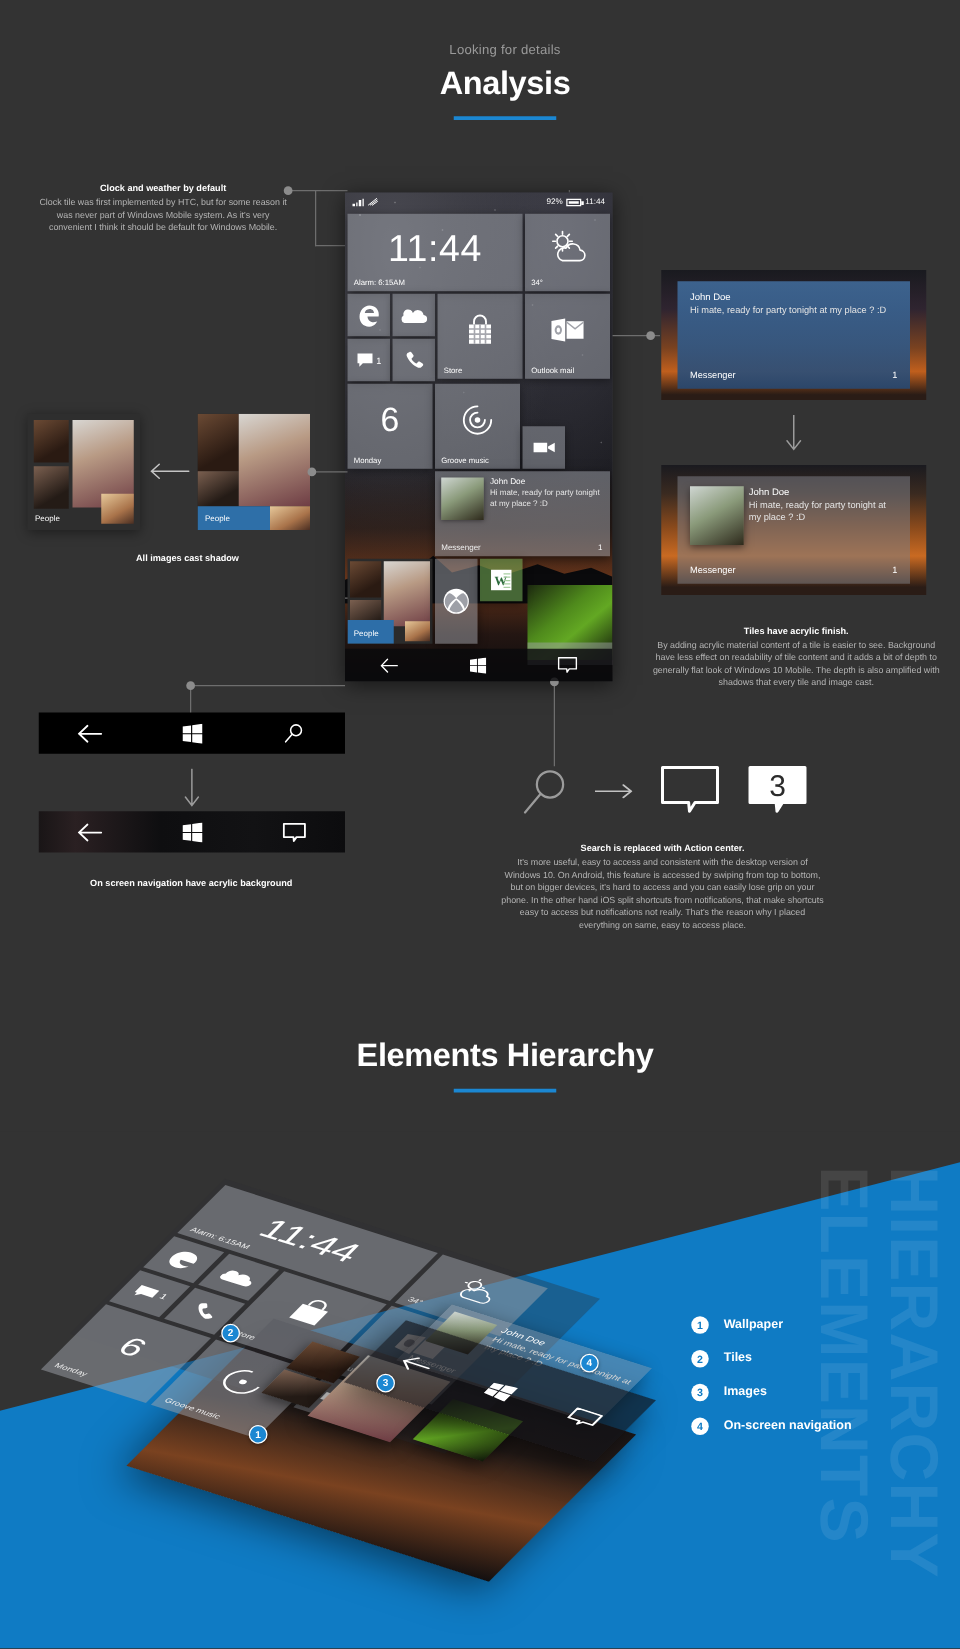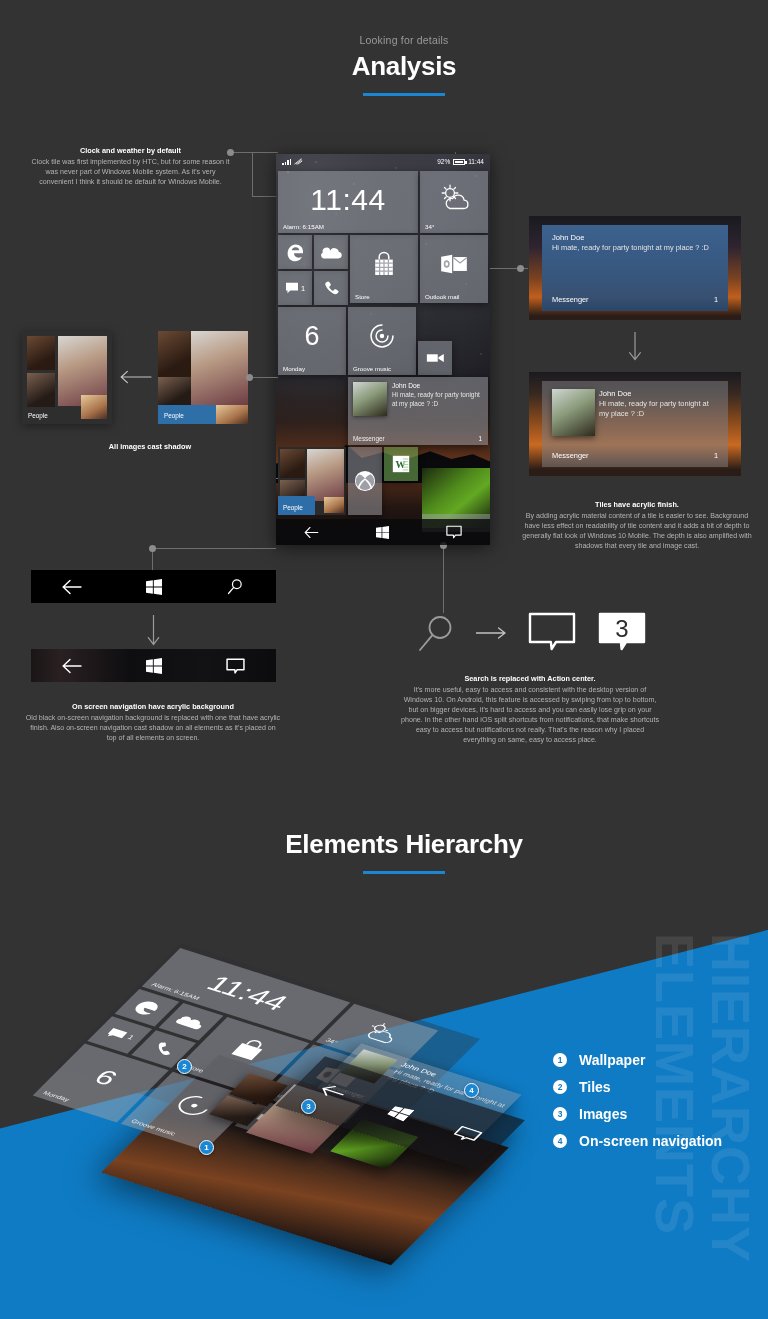--- a/index.html
+++ b/index.html
@@ -129,21 +129,21 @@
   
   #hier { position:absolute; left:0; top:905px; width:768px; height:414px; overflow:hidden; background:#333333; }
   #hier .bluewedge { position:absolute; inset:0; background:#0f7bc4;
     clip-path: polygon(100% 6%, 100% 100%, 0 100%, 0 54%); }
   .wm { position:absolute; color:rgba(255,255,255,.09); font-weight:bold; letter-spacing:1px;
         transform-origin: left top; white-space:nowrap; }
 
   .legend { position:absolute; left:553px; top:1046px; }
   .lrow { display:flex; align-items:center; height:27px; }
   .lnum { width:14px; height:14px; border-radius:50%; background:#fff; color:#0f7bc4; font-size:8.5px; font-weight:bold; display:flex; align-items:center; justify-content:center; }
-  .ltxt { margin-left:12px; font-size:14px; font-weight:bold; color:#fff; }
+  .ltxt { margin-left:12px; font-size:10px; font-weight:bold; color:#fff; }
 
   .badge { position:absolute; width:15px; height:15px; border-radius:50%; background:#1b87d2; color:#fff; font-size:8px; font-weight:bold; display:flex; align-items:center; justify-content:center; box-shadow:0 1px 3px rgba(0,0,0,.4); z-index:40; border:1.5px solid #fff; }
 
   
   .layer { position:absolute; transform-origin: center center; }
 </style>
 </head>
 <body>
 
 <div id="page">
@@ -473,21 +473,20 @@
     </div>
     <div>
       <svg width="19" height="16" viewBox="0 0 18 15">
           <path d="M1 1h16v10h-6.4l-2 3-.3-3H1z" fill="none" stroke="#fff" stroke-width="1.4" stroke-linejoin="round"></path>
         </svg>
     </div>
   </div>
 
   <div class="anno" style="left:25px; top:702px; width:256px;">
     <span class="t">On screen navigation have acrylic background</span>
-    <span class="b">Old black on-screen navigation background is replaced with one that have acrylic finish. Also on-screen navigation cast shadow on all elements as it's placed on top of all elements on screen.</span>
   </div>
 
   <div class="lead v" style="left:443px; top:545px; height:68px;"></div>
   <div class="dot" style="left:440px; top:542px;"></div>
 
   <div style="position:absolute; left:418px; top:612px; display:flex; align-items:center; gap:22px;">
     <svg width="36" height="38" viewBox="0 0 36 38">
       <circle cx="22" cy="13.5" r="10.5" fill="none" stroke="#9b9b9b" stroke-width="1.8"></circle>
       <path d="M14.4 21.2 2 36" stroke="#9b9b9b" stroke-width="1.8" stroke-linecap="round"></path>
     </svg>

